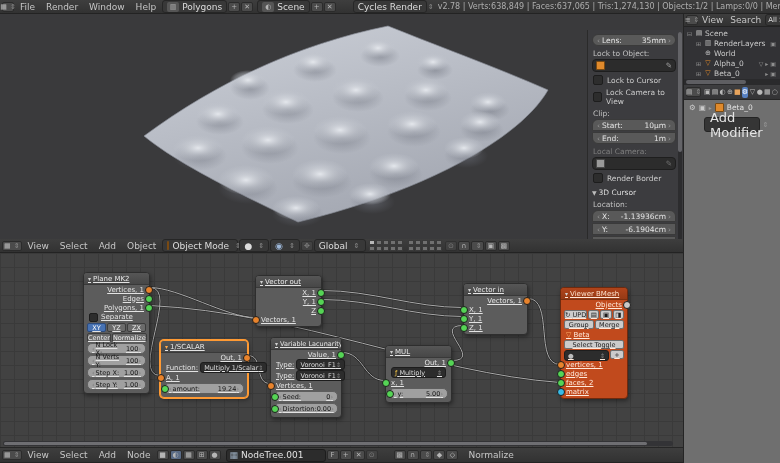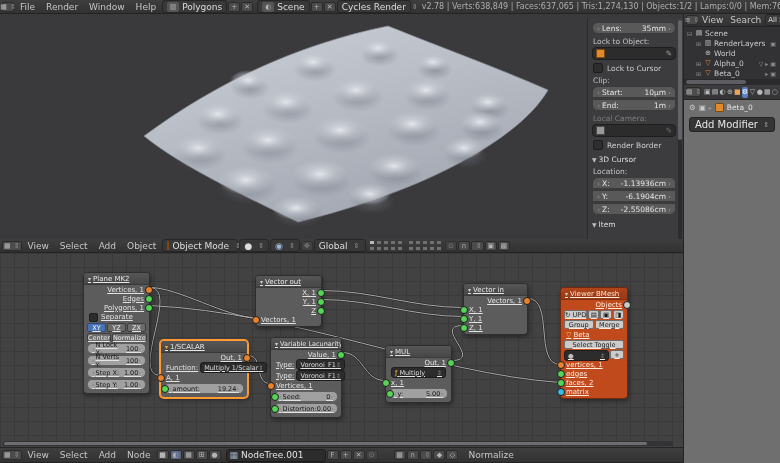--- a/index.html
+++ b/index.html
@@ -21,21 +21,21 @@
   .cube{display:inline-block;width:7px;height:7px;background:#e08a2c;border:1px solid #7a4a12;border-radius:1px;}
   .cube.g{background:#9a9a9a;border-color:#4a4a4a;}
   .blogo{width:9px;height:9px;border-radius:50%;
          background:radial-gradient(circle at 35% 32%,#ffc257 18%,#e87d0d 70%,#b35c07 100%);}
   
   #info-bar{top:0;left:0;width:780px;height:14px;z-index:9;}
   #info-stats{color:#aeaeae;font-size:8px;white-space:nowrap;margin-left:4px;}
   
   #viewport{top:14px;left:0;width:683px;height:225px;background:#3a3a3c;overflow:hidden;}
   
-  #n-panel{top:4px;right:0;width:96px;height:225px;background:#3c3c3f;border-left:1px solid #2a2a2a;
+  #n-panel{top:16px;right:0;width:96px;height:225px;background:#3c3c3f;border-left:1px solid #2a2a2a;
            box-sizing:border-box;padding:3px 7px 3px 4px;font-size:7.5px;color:#cccccc;overflow:hidden;}
   #n-panel .vtrack{position:absolute;top:2px;right:1px;width:4px;height:221px;background:#2c2c2e;border-radius:2px;}
   #n-panel .vthumb{position:absolute;top:2px;right:1px;width:4px;height:120px;background:#646468;border-radius:2px;}
   .pill{background:#595959;border:1px solid #3a3a3a;border-radius:6px;height:10px;margin:1px 0;
         display:flex;align-items:center;justify-content:space-between;padding:0 4px;color:#e4e4e4;}
   .pill::before{content:"‹";color:#9a9a9a;margin-right:2px;}
   .pill::after{content:"›";color:#9a9a9a;margin-left:2px;}
   .pill .pl{flex:1;text-align:left;}
   .pill .pv{text-align:right;}
   .pill.joined{border-radius:0;margin:0 0 1px 0;}
@@ -114,22 +114,22 @@
   .oic.org{color:#e08a2c;}
   .orow .rgly{margin-left:auto;display:flex;gap:2px;color:#8f8f8f;font-size:6px;padding-right:2px;}
   .oscroll{height:6px;background:#2a2a2c;position:relative;}
   .oscroll i{position:absolute;left:2px;top:1px;height:4px;width:62%;background:#5e5e62;border-radius:2px;}
   #props-hdr{height:14px;background:linear-gradient(#3e3e40,#343436);border-bottom:1px solid #262626;
              display:flex;align-items:center;gap:1px;padding:0 2px;}
   .ptab{width:9px;height:11px;display:inline-flex;align-items:center;justify-content:center;
         color:#b9b9b9;font-size:7px;border-radius:2px;}
   .ptab.on{background:#5680c2;color:#fff;}
   #crumb{height:14px;display:flex;align-items:center;gap:3px;padding:0 5px;color:#e2e2e2;font-size:7.5px;}
-  #addmod{margin:3px 5px;height:13px;background:#353535;border:1px solid #242424;border-radius:3px;
-          display:flex;align-items:center;justify-content:space-between;padding:0 5px;color:#e5e5e5;font-size:10px;}
+  #addmod{margin:3px 20px;height:13px;background:#353535;border:1px solid #242424;border-radius:3px;
+          display:flex;align-items:center;justify-content:space-between;padding:0 5px;color:#e5e5e5;font-size:13px;}
   #addmod::after{content:"⇕";color:#999;font-size:7px;}
 </style>
 </head>
 <body>
 
 <div id="root">
 
   <div id="info-bar" class="abs hbar">
     <span class="chip dd">▦</span>
     <span class="menu">File</span>
@@ -141,21 +141,21 @@
       <span>Polygons</span>
     </span>
     <span class="chip">+</span>
     <span class="chip">✕</span>
     <span class="sel" style="width:88px;margin-left:3px">
       <span class="chip" style="border:none;background:#555">◐</span>
       <span>Scene</span>
     </span>
     <span class="chip">+</span>
     <span class="chip">✕</span>
-    <span class="sel dd" style="width:64px;margin-left:0">
+    <span class="sel dd" style="width:64px;margin-left:16px">
       <span>Cycles Render</span>
     </span>
     <span class="blogo" style="margin-left:5px"></span>
     <span id="info-stats">v2.78 | Verts:638,849 | Faces:637,065 | Tris:1,274,130 | Objects:1/2 | Lamps:0/0 | Mem:76.65M | Beta_0</span>
   </div>
 
   <div id="viewport" class="abs">
     <svg width="460" height="218" style="position:absolute;left:130px;top:4px">
       <defs>
         <linearGradient id="gBase" x1="0" y1="0" x2="0.5" y2="1">
@@ -225,20 +225,24 @@
       <div class="nlabel">Lock to Object:</div>
       <div class="objfield">
         <span class="cube"></span>
           <span class="spacer"></span>
         <span style="color:#aaa">✎</span>
       </div>
       <div class="chkrow">
         <span class="chk"></span>
         <span>Lock to Cursor</span>
       </div>
+      <div class="chkrow">
+        <span class="chk"></span>
+        <span>Lock Camera to View</span>
+      </div>
       <div class="nlabel">Clip:</div>
       <div class="pill jtop joined">
         <span class="pl">Start:</span>
         <span class="pv">10µm</span>
       </div>
       <div class="pill jbot joined">
         <span class="pl">End:</span>
         <span class="pv">1m</span>
       </div>
       <div class="nlabel dim">Local Camera:</div>

